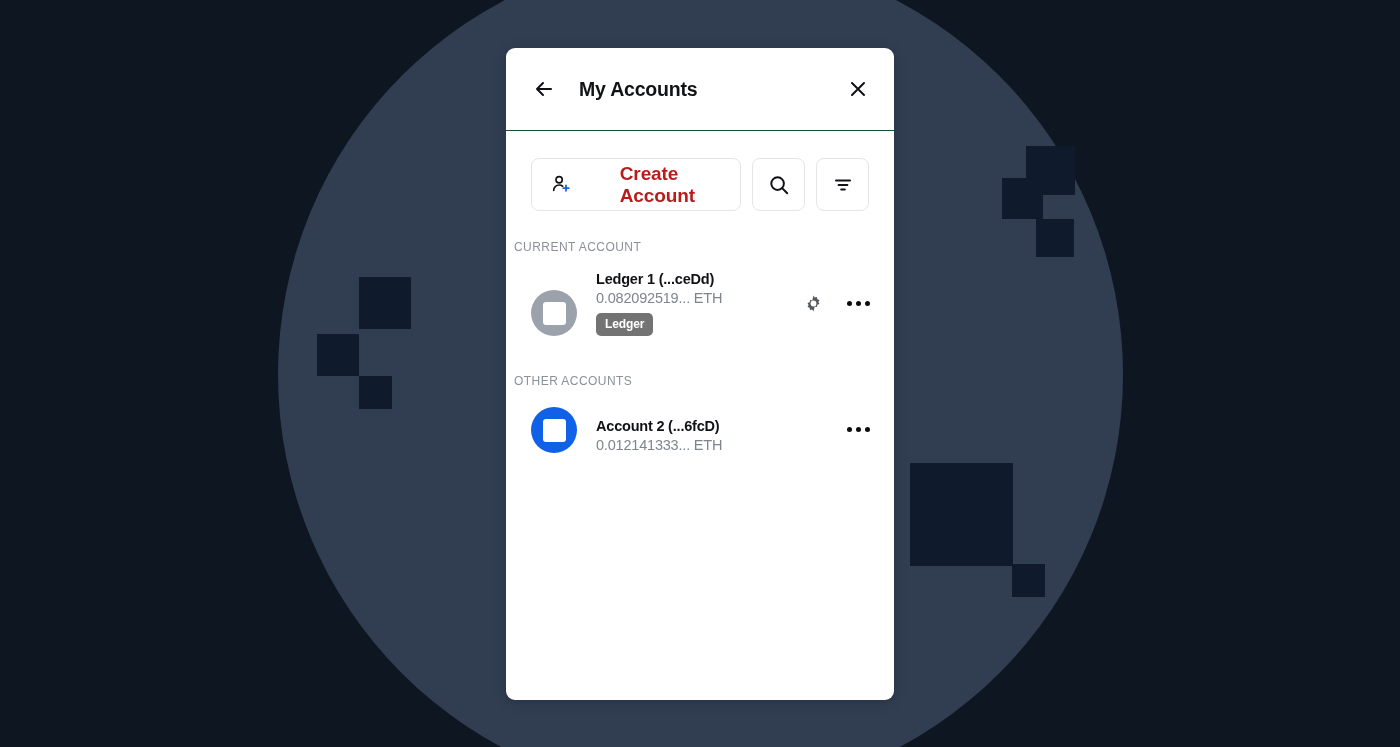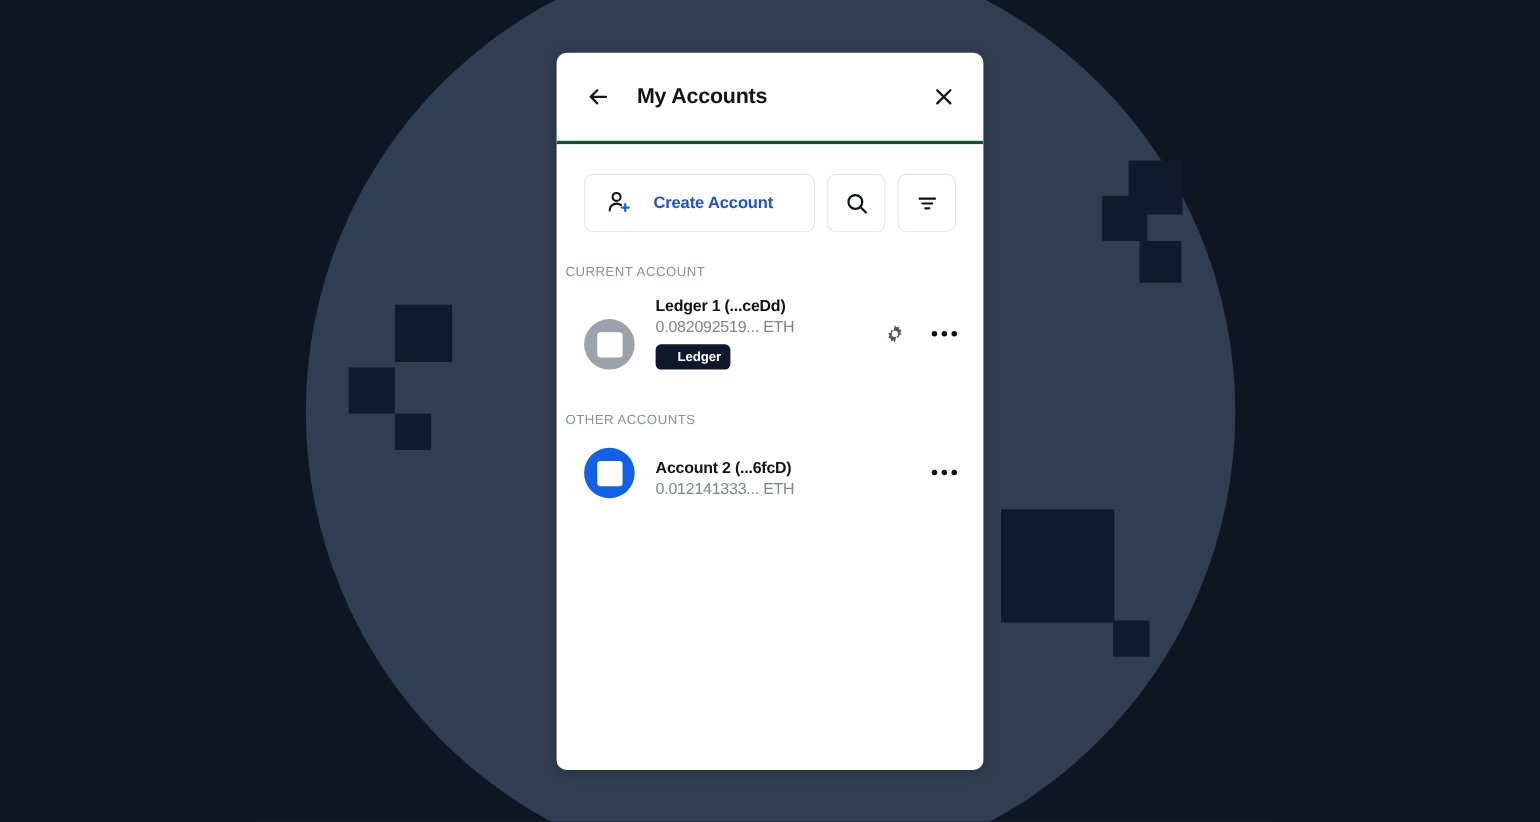--- a/index.html
+++ b/index.html
@@ -53,21 +53,21 @@
     overflow: hidden;
     display: flex;
     flex-direction: column;
     box-shadow: 0 2px 14px rgba(0,0,0,0.20);
   }
 
   
   .card-header {
     height: 83px;
     flex: 0 0 83px;
-    border-bottom: 3px solid #14532d;
+    border-bottom: 1px solid #14532d;
     display: flex;
     align-items: center;
     padding: 0 24px 0 25px;
   }
 
   .back-btn {
     width: 26px;
     height: 26px;
     display: flex;
     align-items: center;
@@ -111,24 +111,25 @@
     border-radius: 8px;
     background: #fff;
     display: flex;
     align-items: center;
     padding-left: 18px;
     gap: 19px;
     cursor: pointer;
   }
 
   .create-account-label {
-    font-size: 15px;
+    font-size: 19px;
     font-weight: bold;
-    color: #1d4ed8;
+    color: #b91c1c;
     letter-spacing: -0.1px;
+    margin-left: 29px;
   }
 
   .icon-btn {
     width: 53px;
     height: 53px;
     flex: 0 0 53px;
     border: 1px solid #e3e5e8;
     border-radius: 8px;
     background: #fff;
     display: flex;
@@ -191,26 +192,26 @@
   .account-balance {
     font-size: 14.5px;
     color: #7f858e;
     margin-top: 3px;
     letter-spacing: -0.2px;
     white-space: nowrap;
   }
 
   .badge {
     display: inline-block;
-    background: #0f172a;
+    background: #737373;
     color: #ffffff;
     font-size: 12px;
     font-weight: bold;
     border-radius: 5px;
-    padding: 4px 9px 5px 20px;
+    padding: 4px 9px 5px 9px;
     margin-top: 7px;
     letter-spacing: -0.1px;
   }
 
   .row-actions {
     display: flex;
     align-items: center;
     gap: 23px;
     flex: 0 0 auto;
     margin-left: 8px;

